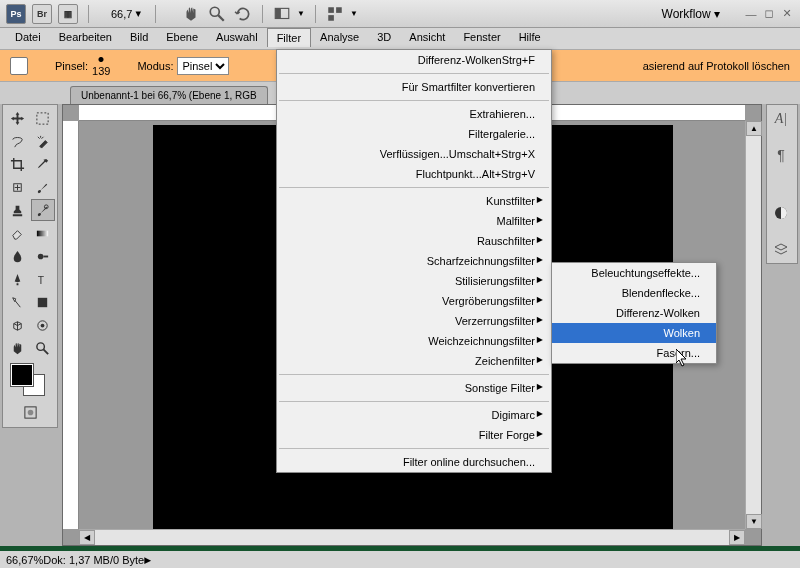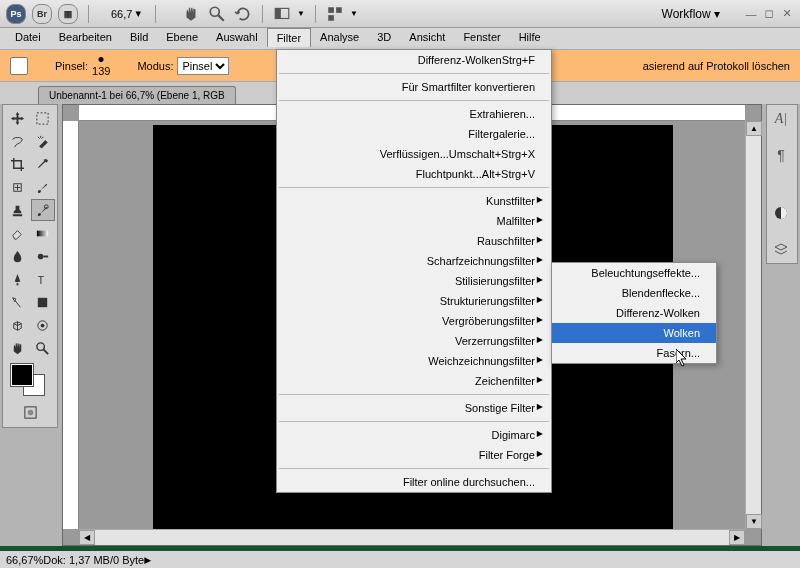--- a/index.html
+++ b/index.html
@@ -1,38 +1,38 @@
 <!DOCTYPE html>
 <html><head>
 <meta charset="utf-8">
 <style>
 *{margin:0;padding:0;box-sizing:border-box;font-family:Tahoma,sans-serif;font-size:11px;user-select:none}
 body{background:#b4b4b4;width:800px;height:568px;overflow:hidden;position:relative}
 .topbar{height:28px;background:linear-gradient(#e8e8e8,#d0d0d0);border-bottom:1px solid #999;display:flex;align-items:center;padding:0 6px;gap:6px}
-.topbar-icon{width:20px;height:20px;background:#435a7a;border:1px solid #888;border-radius:8px;display:flex;align-items:center;justify-content:center;color:#fff;font-weight:bold;font-size:9px}
+.topbar-icon{width:20px;height:20px;background:#435a7a;border:1px solid #888;border-radius:2px;display:flex;align-items:center;justify-content:center;color:#fff;font-weight:bold;font-size:9px}
 .topbar-icon.br{background:#d8d8d8;color:#333}
 .topbar-icon.film{background:#d8d8d8;color:#333}
 .zoom-sel{margin-left:8px;padding:1px 4px;display:flex;gap:3px;align-items:center}
 .tool-icons{display:flex;gap:8px;margin-left:16px}
 .ti{width:18px;height:18px;display:flex;align-items:center;justify-content:center;color:#555}
 .sep{width:1px;height:18px;background:#999;margin:0 4px}
 .spacer{flex:1}
 .workflow{padding:2px 8px;font-size:12px}
 .win-ctrl{display:flex;gap:4px;margin-left:10px}
 .wc{width:14px;height:14px;display:flex;align-items:center;justify-content:center;color:#666;cursor:pointer}
 .menubar{height:22px;background:#d6d6d6;border-bottom:1px solid #aaa;display:flex;align-items:flex-start;padding:0 6px}
 .menu-item{padding:3px 9px;cursor:pointer}
 .menu-item.active{background:#e8e8e8;border:1px solid #888;border-bottom:none}
 .opt-bar{height:32px;background:#fdba74;border-bottom:1px solid #aaa;display:flex;align-items:center;padding:0 10px;gap:27px}
 .brush-slot{width:18px;height:18px;border:1px solid #777;background:#fff;border-radius:2px}
 .brush-prev{display:flex;align-items:center;gap:4px}
 .brush-circle{width:18px;height:11px;background:radial-gradient(circle,#000 2px,transparent 3px)}
 .modus-sel{display:flex;align-items:center;gap:4px}
 select.combo{border:1px solid #888;background:#fff;font-size:11px;height:18px}
-.tab-bar{height:22px;background:#ccc;display:flex;align-items:flex-end;padding-left:38px}
+.tab-bar{height:22px;background:#ccc;display:flex;align-items:flex-end;padding-left:70px}
 .doc-tab{background:#b8b8b8;border:1px solid #7a7a7a;border-bottom:none;padding:3px 10px;font-size:10px;border-radius:3px 3px 0 0}
 .workspace{position:absolute;top:104px;left:62px;right:38px;bottom:22px;background:#9a9a9a;border:1px solid #6a6a6a}
 .ruler-h{position:absolute;top:0;left:16px;right:16px;height:16px;background:#fff;border-bottom:1px solid #888;overflow:hidden}
 .ruler-v{position:absolute;top:16px;left:0;width:16px;bottom:16px;background:#fff;border-right:1px solid #888}
 .canvas{position:absolute;top:20px;left:90px;width:520px;height:420px;background:#000}
 .toolbox{position:absolute;top:104px;left:2px;width:56px;background:#d2d2d2;border:1px solid #888;padding:2px;display:grid;grid-template-columns:1fr 1fr;gap:1px}
 .tool{width:24px;height:22px;display:flex;align-items:center;justify-content:center;cursor:pointer;border:1px solid transparent;position:relative}
 .tool.sel{background:#bbb;border:1px solid #777}
 .tool svg{width:15px;height:15px}
 .color-sw{grid-column:1/3;display:flex;padding:3px;position:relative;height:38px}
@@ -356,23 +356,20 @@
   <div class="dd-item sub">
       <span>Rauschfilter</span>
     </div>
   <div class="dd-item sub">
       <span>Scharfzeichnungsfilter</span>
     </div>
   <div class="dd-item sub">
       <span>Stilisierungsfilter</span>
     </div>
   <div class="dd-item sub">
-      <span>Strukturierungsfilter</span>
-    </div>
-  <div class="dd-item sub">
       <span>Vergröberungsfilter</span>
     </div>
   <div class="dd-item sub">
       <span>Verzerrungsfilter</span>
     </div>
   <div class="dd-item sub">
       <span>Weichzeichnungsfilter</span>
     </div>
   <div class="dd-item sub">
       <span>Zeichenfilter</span>

